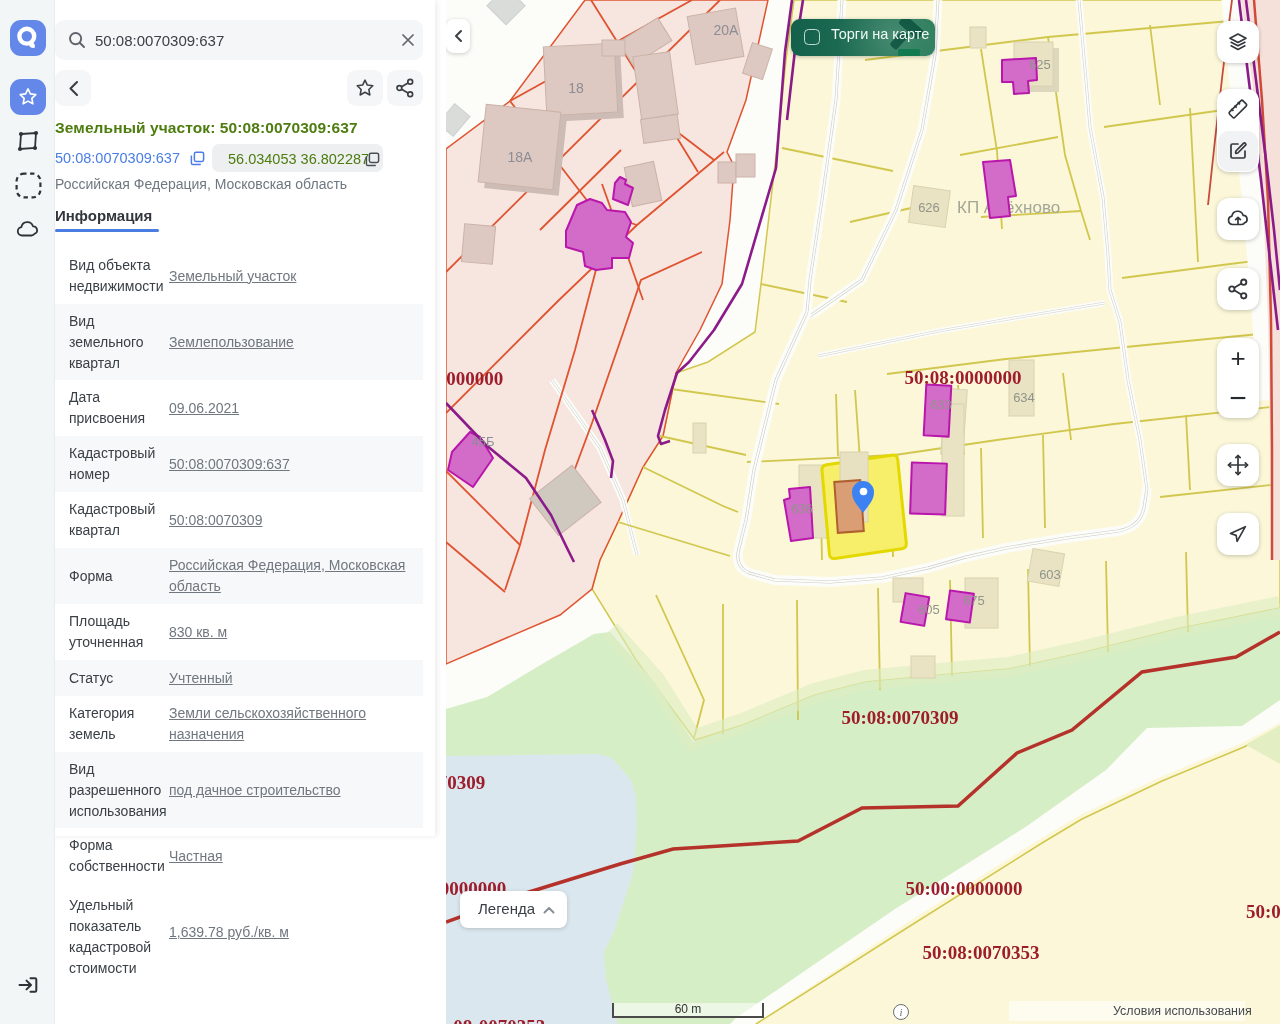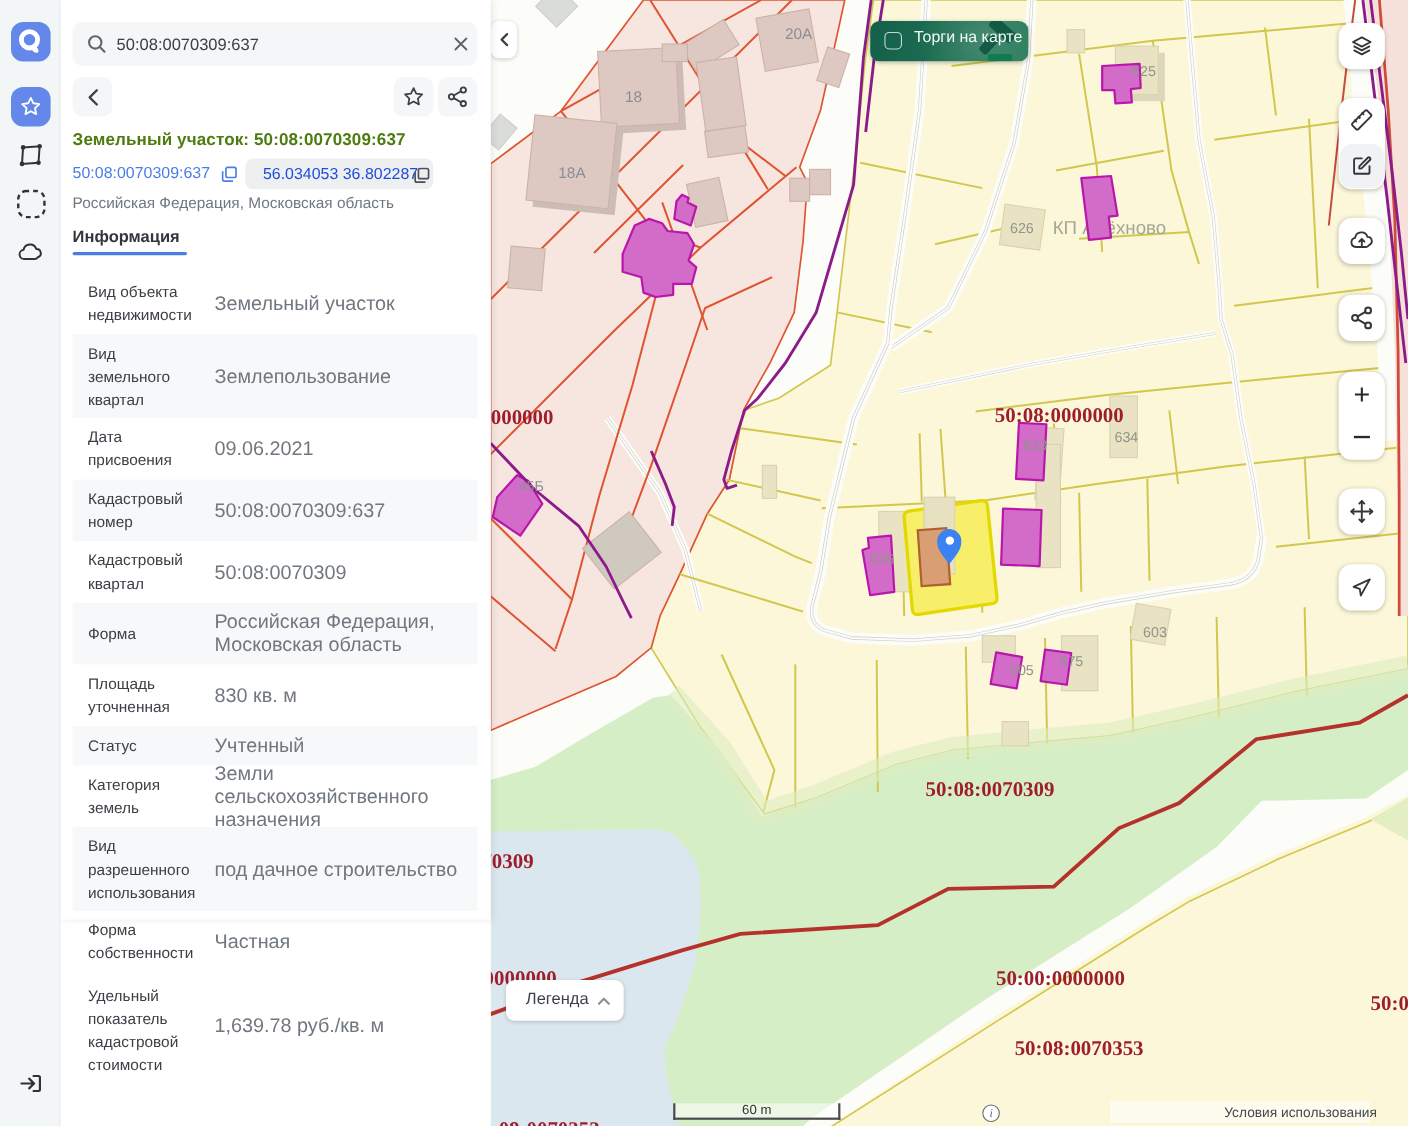--- a/index.html
+++ b/index.html
@@ -1,33 +1,33 @@
 <!DOCTYPE html>
 <html lang="ru"><head>
 <meta charset="utf-8">
 <title>map</title>
 <style>
   * { margin:0; padding:0; box-sizing:border-box; }
   html,body { width:1280px; height:1024px; overflow:hidden; font-family:"Liberation Sans",sans-serif; background:#fff; }
   .abs { position:absolute; }
   #rail { position:absolute; left:0; top:0; width:55px; height:1024px; background:#f3f6f7; border-right:1px solid #e9eced; z-index:30; }
-  #panel { position:absolute; left:55px; top:0; width:391px; height:836px; background:#fff; z-index:20; box-shadow:2px 0 6px rgba(0,0,0,.08); }
+  #panel { position:absolute; left:44px; top:0; width:391px; height:836px; background:#fff; z-index:20; box-shadow:2px 0 6px rgba(0,0,0,.08); }
   #map { position:absolute; left:446px; top:0; width:834px; height:1024px; overflow:hidden; background:#fcfcf8; }
   .btn { position:absolute; background:#f5f6f7; border-radius:9px; display:flex; align-items:center; justify-content:center; }
   .railbtn { position:absolute; left:10px; width:36px; height:36px; border-radius:11px; display:flex; align-items:center; justify-content:center; }
   
   .title { position:absolute; left:11px; top:119px; font-size:15.5px; font-weight:bold; color:#4d7c0f; letter-spacing:.1px; }
   .addr { position:absolute; left:11px; top:176px; font-size:14px; color:#6f7780; }
   .tab { position:absolute; left:11px; top:207px; font-size:15px; font-weight:bold; color:#33373d; }
   .tabline { position:absolute; left:11px; top:229px; width:104px; height:3px; background:#4a7de2; border-radius:2px; }
   #rows { position:absolute; left:11px; top:248px; width:368px; }
   .row { display:flex; padding:0 14px; align-items:center; }
   .row.alt { background:#f7f8f9; }
   .rl { width:100px; flex:none; font-size:14px; line-height:21px; color:#3b4046; font-weight:500; }
-  .rv { margin-left:15px; flex:1; font-size:18px; line-height:21px; color:#70777f; }
+  .rv { flex:1; font-size:14px; line-height:21px; color:#70777f;text-decoration:underline; }
   
   .mapbtn { position:absolute; left:771px; width:42px; height:42px; background:#fff; border-radius:12px; box-shadow:0 1px 4px rgba(0,0,0,.22); display:flex; align-items:center; justify-content:center; z-index:12; }
   .mapgrp { position:absolute; left:771px; width:42px; background:#fff; border-radius:12px; box-shadow:0 1px 4px rgba(0,0,0,.22); z-index:12; display:flex; flex-direction:column; }
   .mapgrp > div { flex:1; display:flex; align-items:center; justify-content:center; }
 </style>
 </head>
 <body>
 <div id="rail">
   <div class="railbtn" style="top:20px;background:#6488ea;">
     <svg width="36" height="36" viewBox="0 0 36 36">
@@ -95,21 +95,21 @@
   </svg>
 
   <div class="title">Земельный участок: 50:08:0070309:637</div>
 
   <div class="abs" style="left:11px;top:150px;font-size:14.5px;color:#4a7de5;">50:08:0070309:637</div>
   <svg class="abs" style="left:146px;top:151px;" width="15" height="15" viewBox="0 0 15 15" fill="none" stroke="#4a7de5" stroke-width="1.5">
     <rect x="4.4" y="1.2" width="9.2" height="9.2" rx="1.6"></rect>
     <path d="M10.8 13.6 L3 13.6 Q1.4 13.6 1.4 12 L1.4 4.6"></path>
   </svg>
   <div class="abs" style="left:168px;top:144px;width:171px;height:28px;background:#edeff1;border-radius:7px;"></div>
-  <div class="abs" style="left:184px;top:151px;font-size:14.5px;color:#1d4ed8;">56.034053 36.802287</div>
+  <div class="abs" style="left:184px;top:151px;font-size:14.5px;color:#4d7c0f;">56.034053 36.802287</div>
   <svg class="abs" style="left:321px;top:152px;" width="15" height="15" viewBox="0 0 15 15" fill="none" stroke="#4a4f56" stroke-width="1.5">
     <rect x="4.4" y="1.2" width="9.2" height="9.2" rx="1.6"></rect>
     <path d="M10.8 13.6 L3 13.6 Q1.4 13.6 1.4 12 L1.4 4.6"></path>
   </svg>
 
   <div class="addr">Российская Федерация, Московская область</div>
   <div class="tab">Информация</div>
   <div class="tabline"></div>
 
   <div id="rows">

